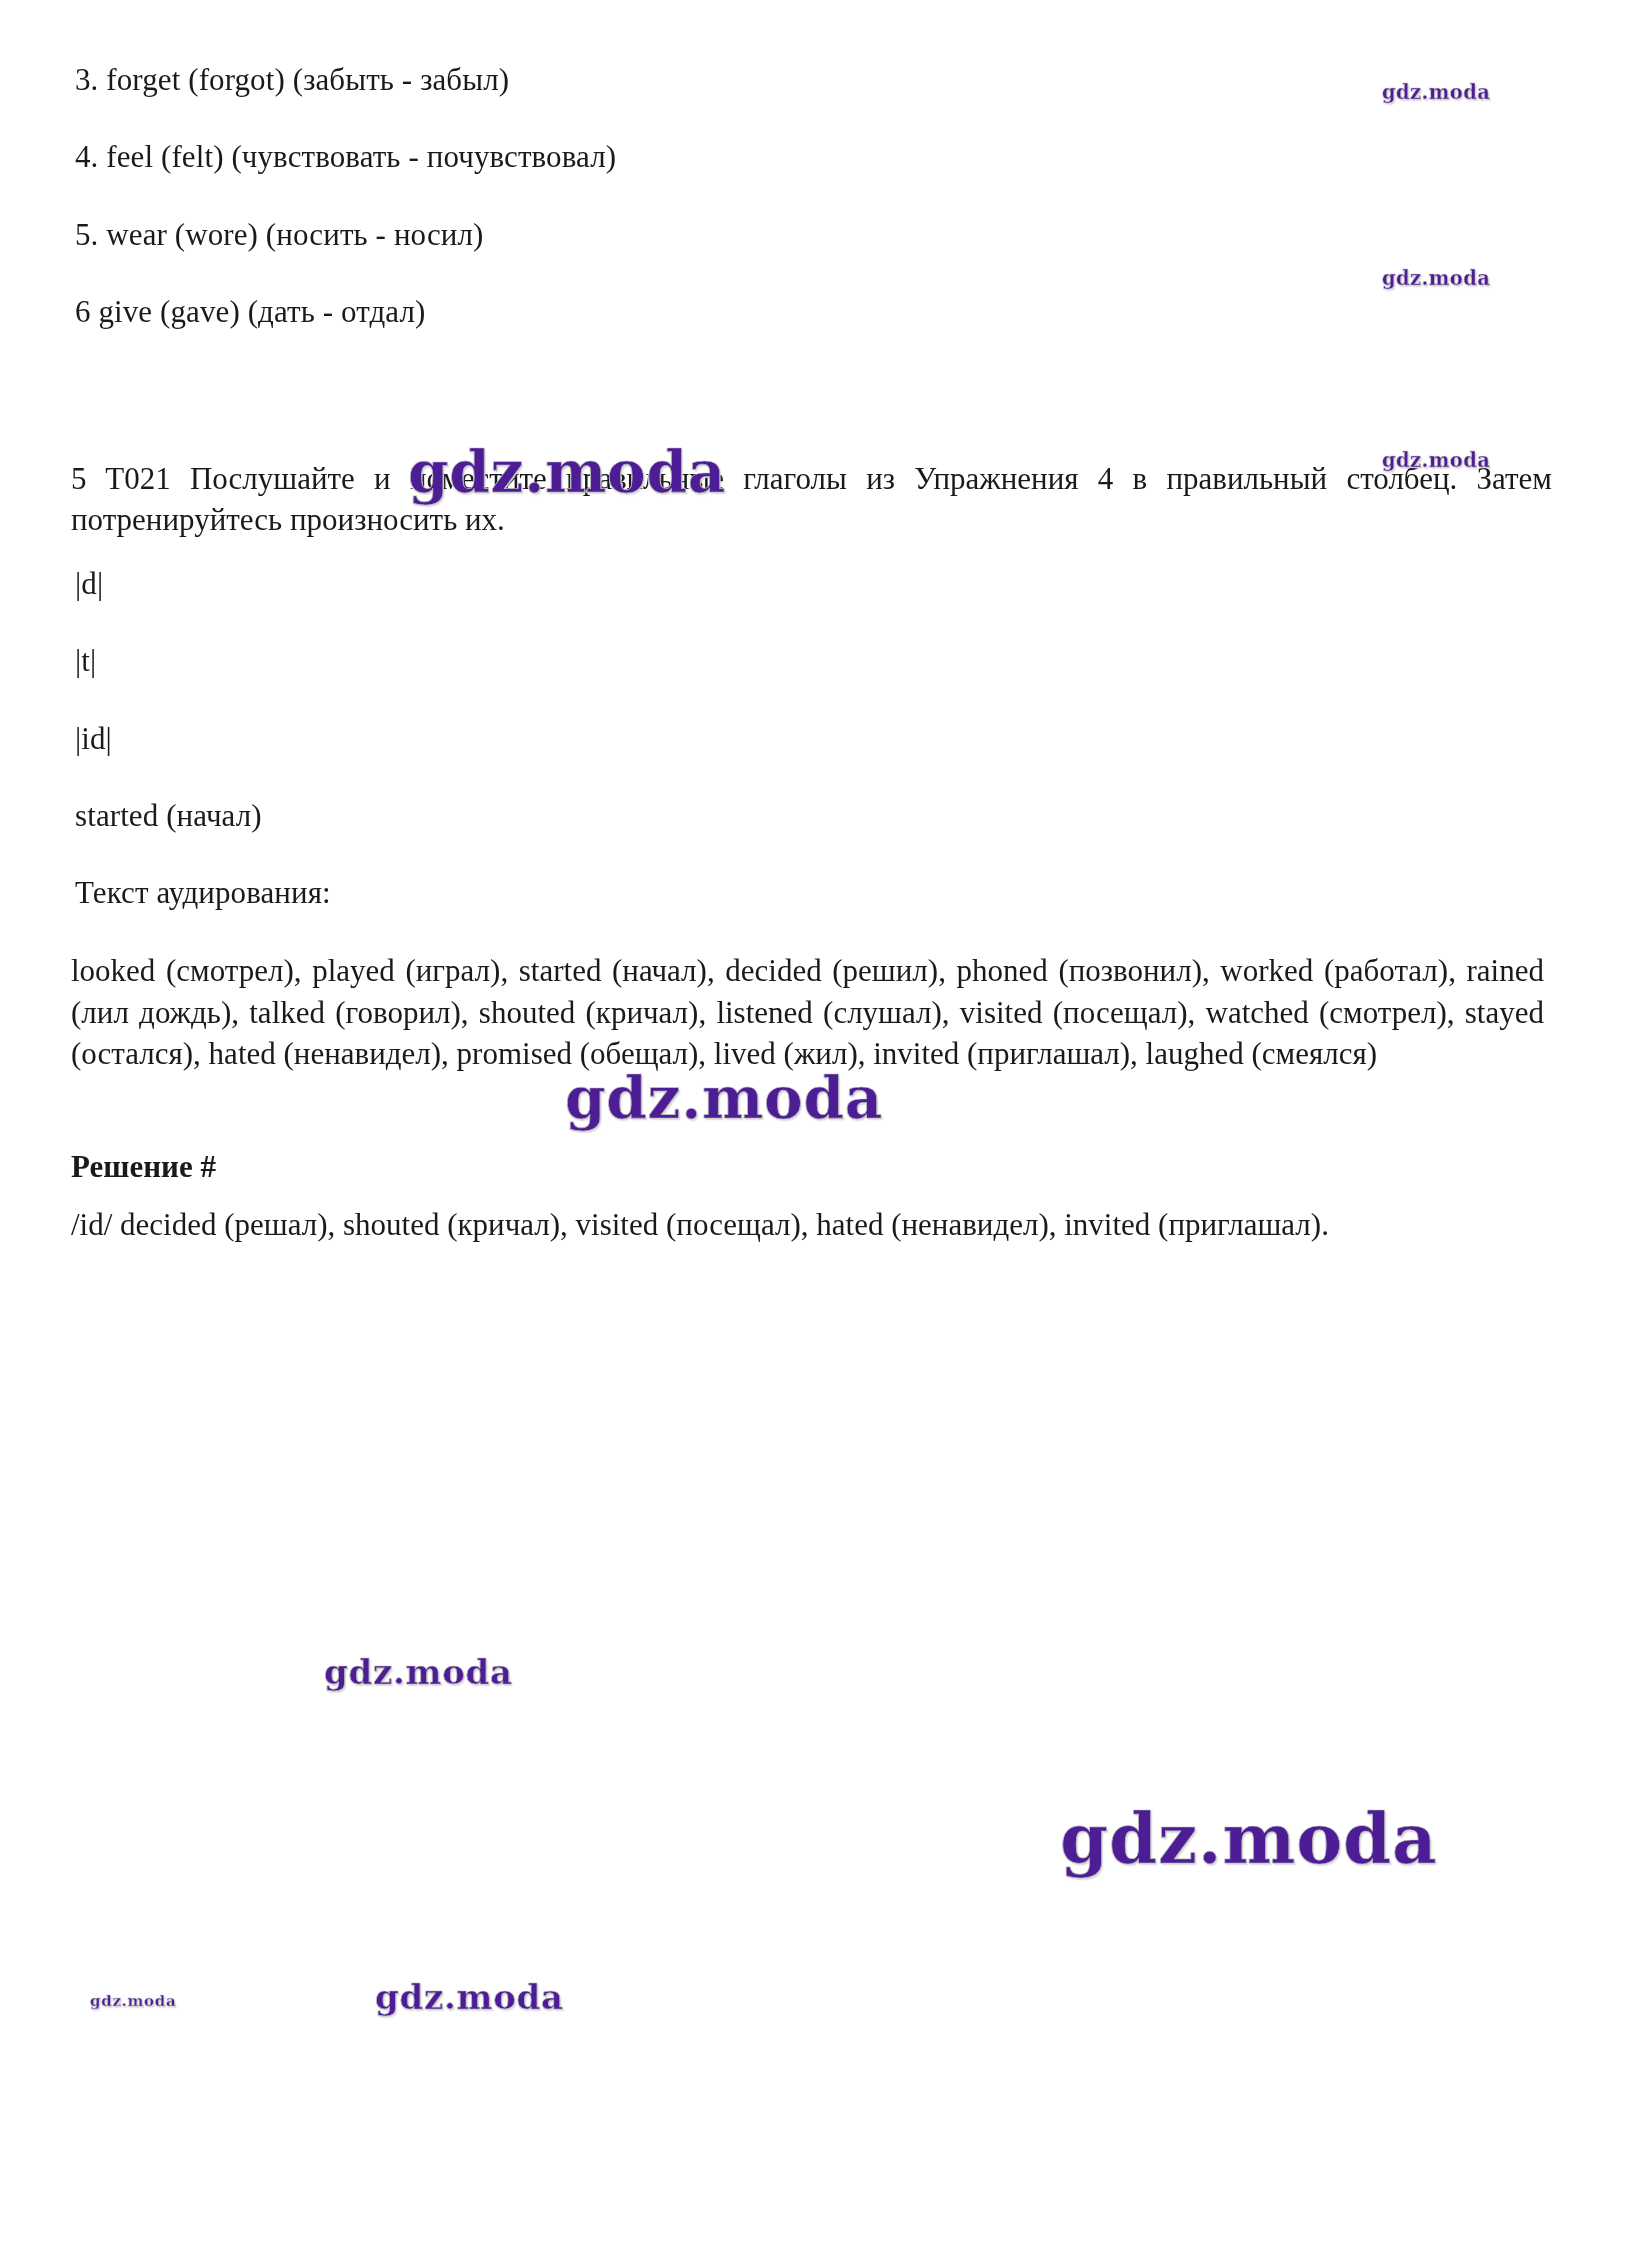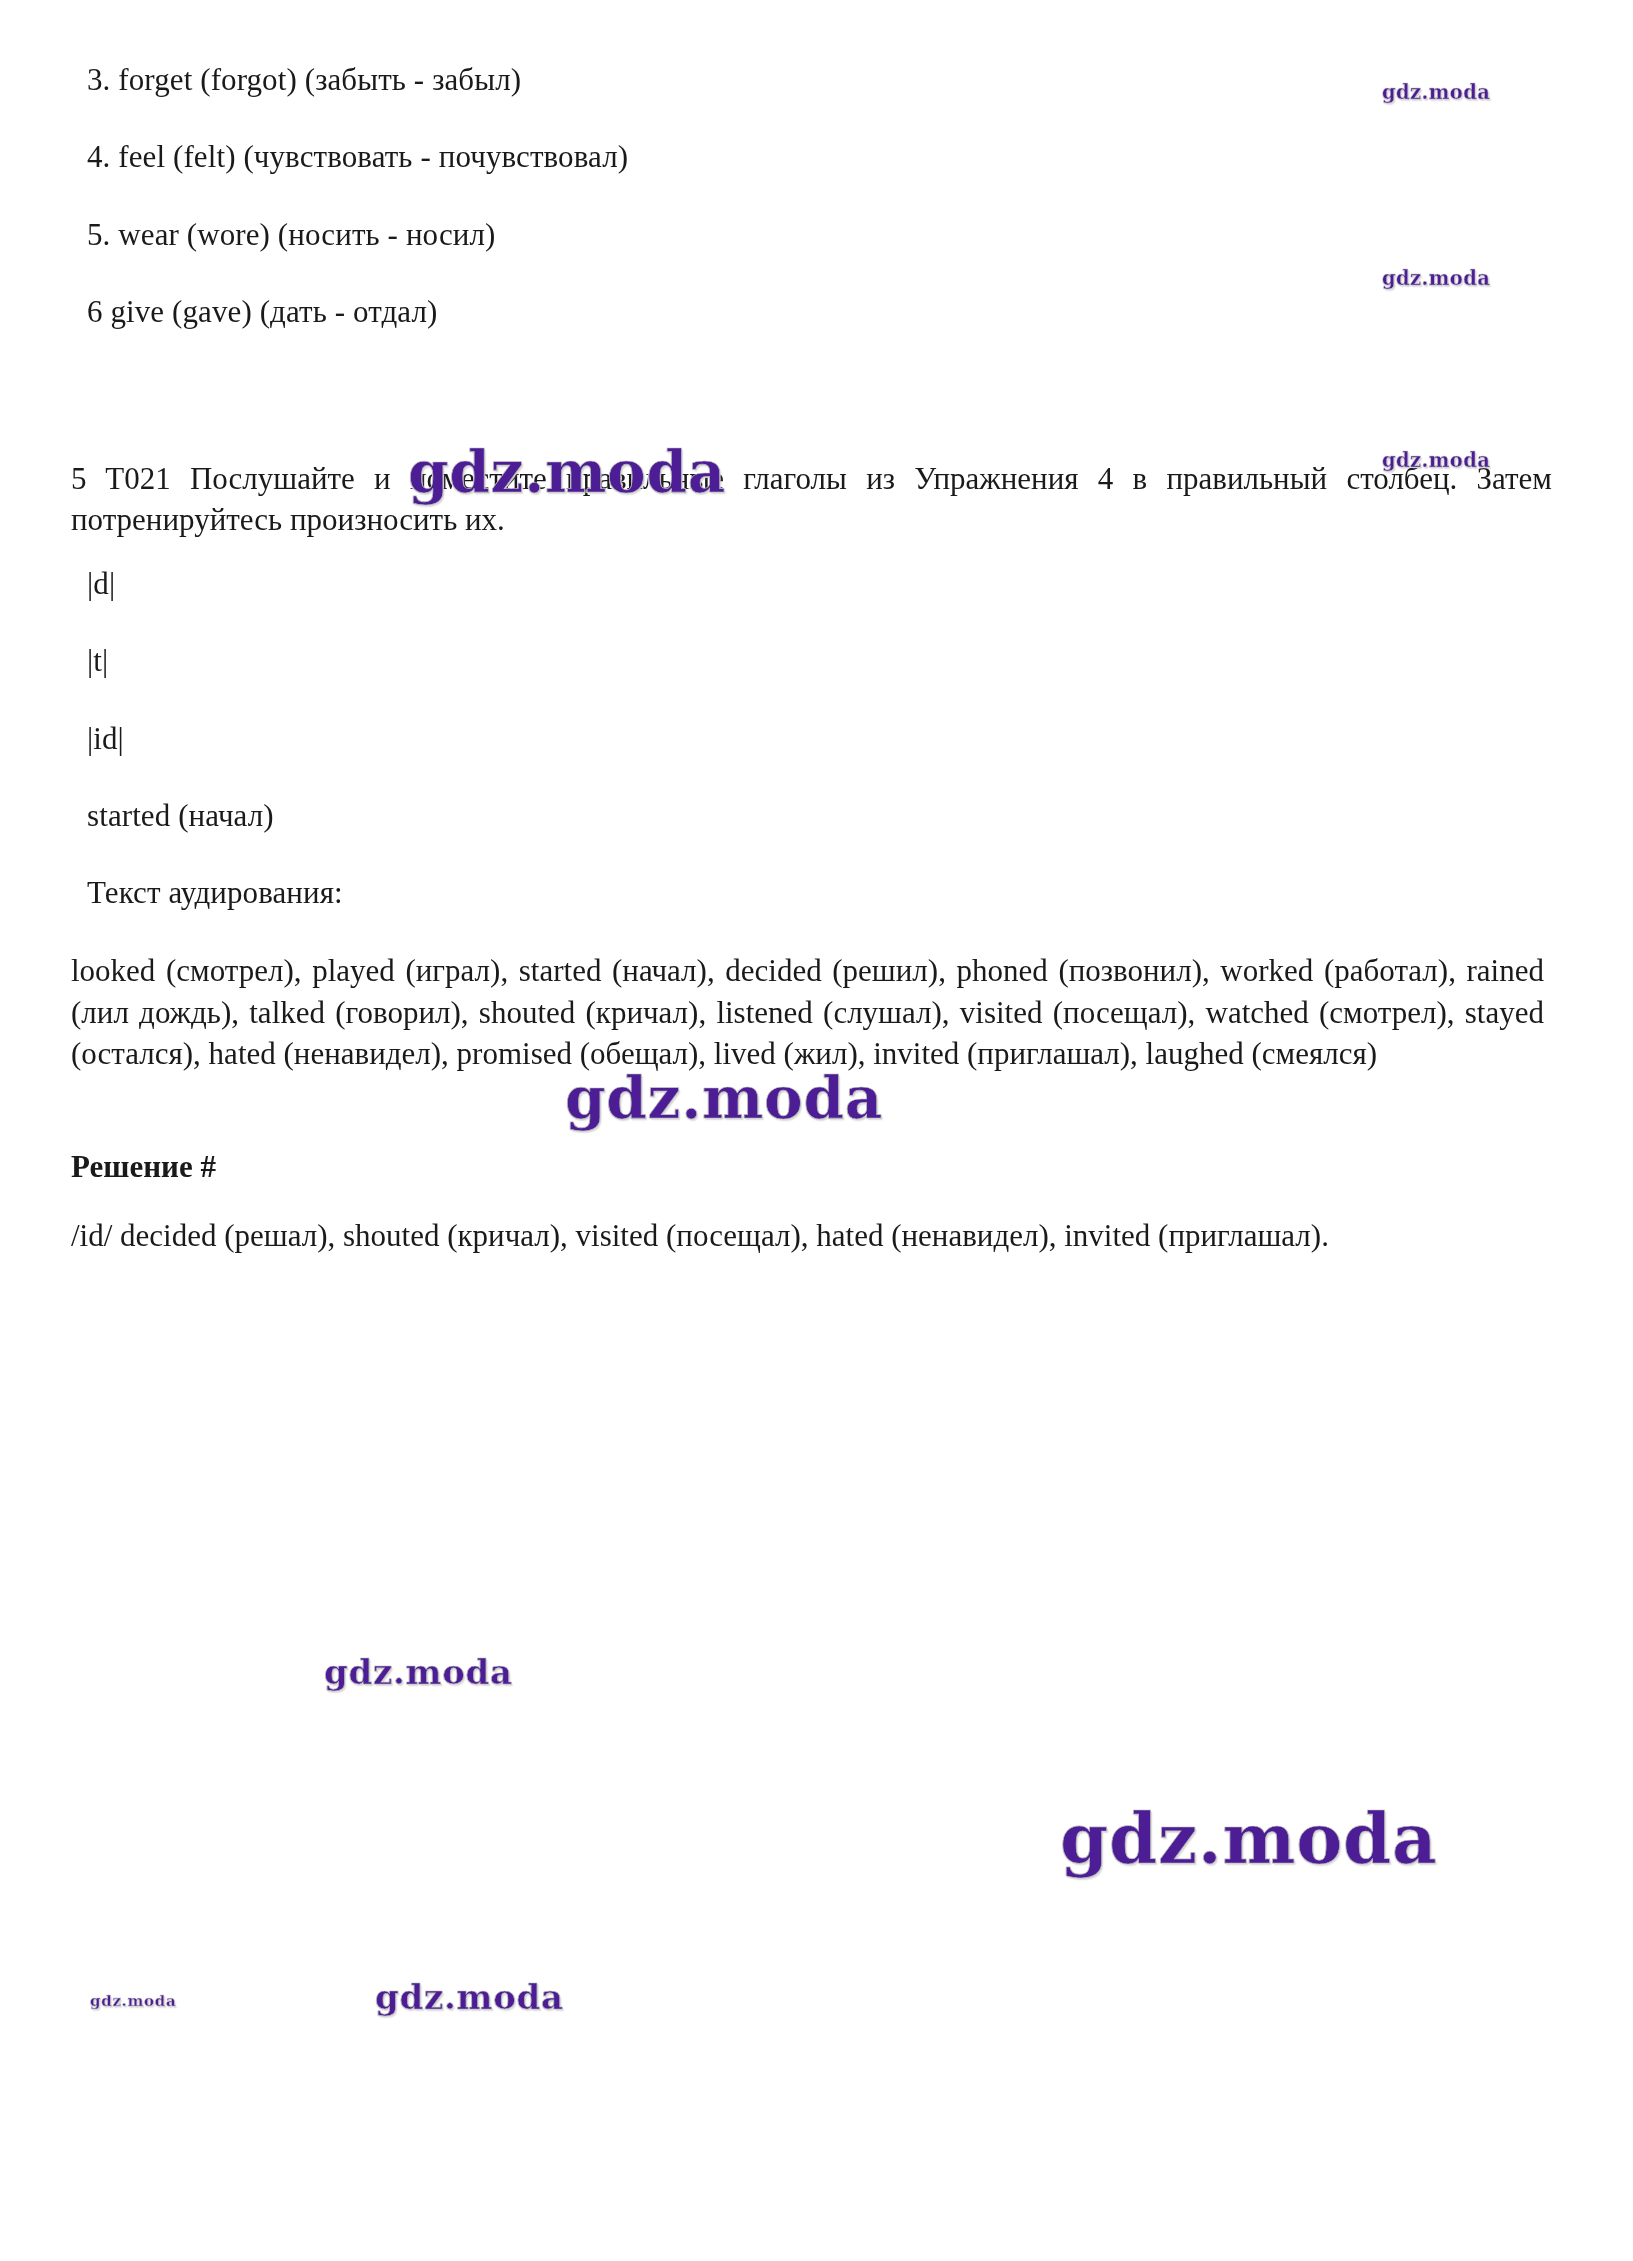--- a/index.html
+++ b/index.html
@@ -18,21 +18,21 @@
   .page {
     position: relative;
     width: 1634px;
     height: 2261px;
     box-sizing: border-box;
     padding: 60px 82px 0 71px;
   }
   .line {
     font-size: 31px;
     line-height: 1.30;
-    margin: 0 0 37px 16px;
+    margin: 0 0 37px 4px;
     letter-spacing: 0.1px;
     font-family: Liberation Serif, serif;
   }
   .task {
     font-size: 31px;
     line-height: 1.32;
     margin: 0 0 23px 0;
     text-align: justify;
     text-justify: inter-word;
   }
@@ -41,21 +41,21 @@
   .para {
     font-size: 31px;
     line-height: 1.33;
     margin: 0 8px 30px 0;
     text-align: justify;
     text-justify: inter-word;
   }
   .solution-head {
     font-size: 31px;
     font-weight: bold;
-    margin: 0 0 30px 0;
+    margin: 0 0 19px 0;
     display: inline-block;
   }
   
   .wm {
     position: absolute;
     font-family: "DejaVu Serif", serif;
     font-weight: bold;
     color: #4c1d95;
     -webkit-text-stroke: 0.7px #b9b9b9;
     text-shadow:

